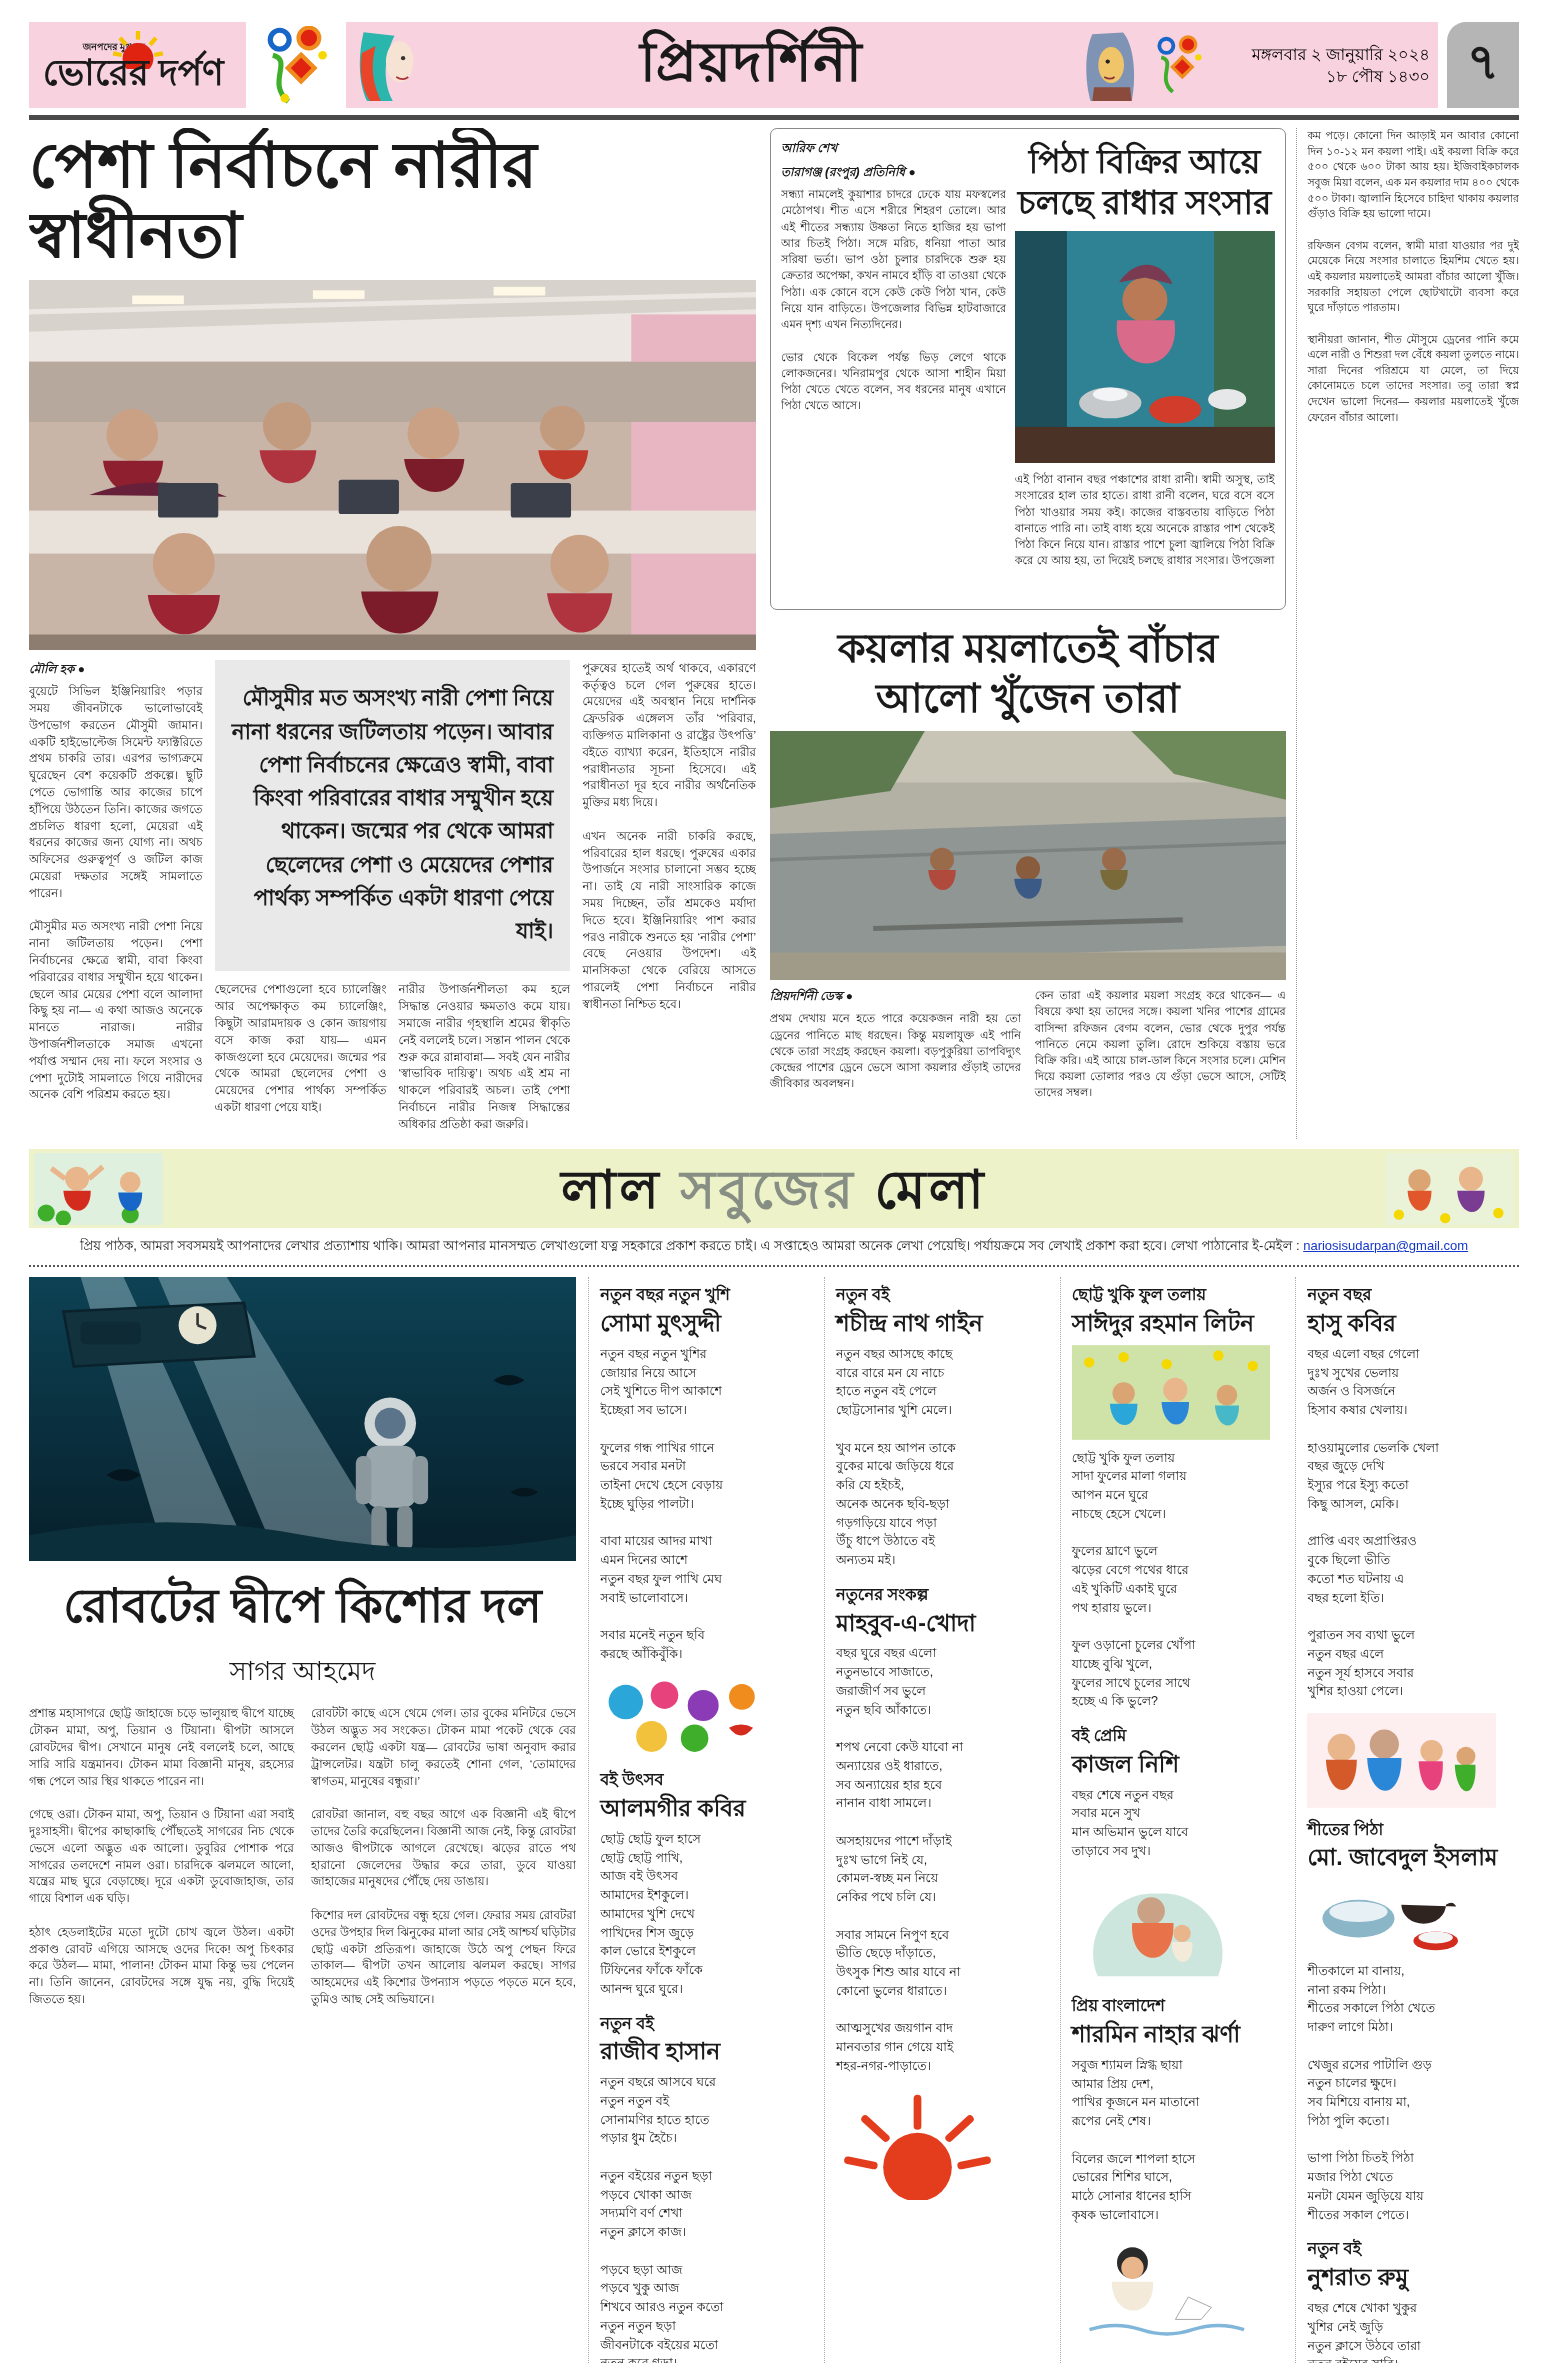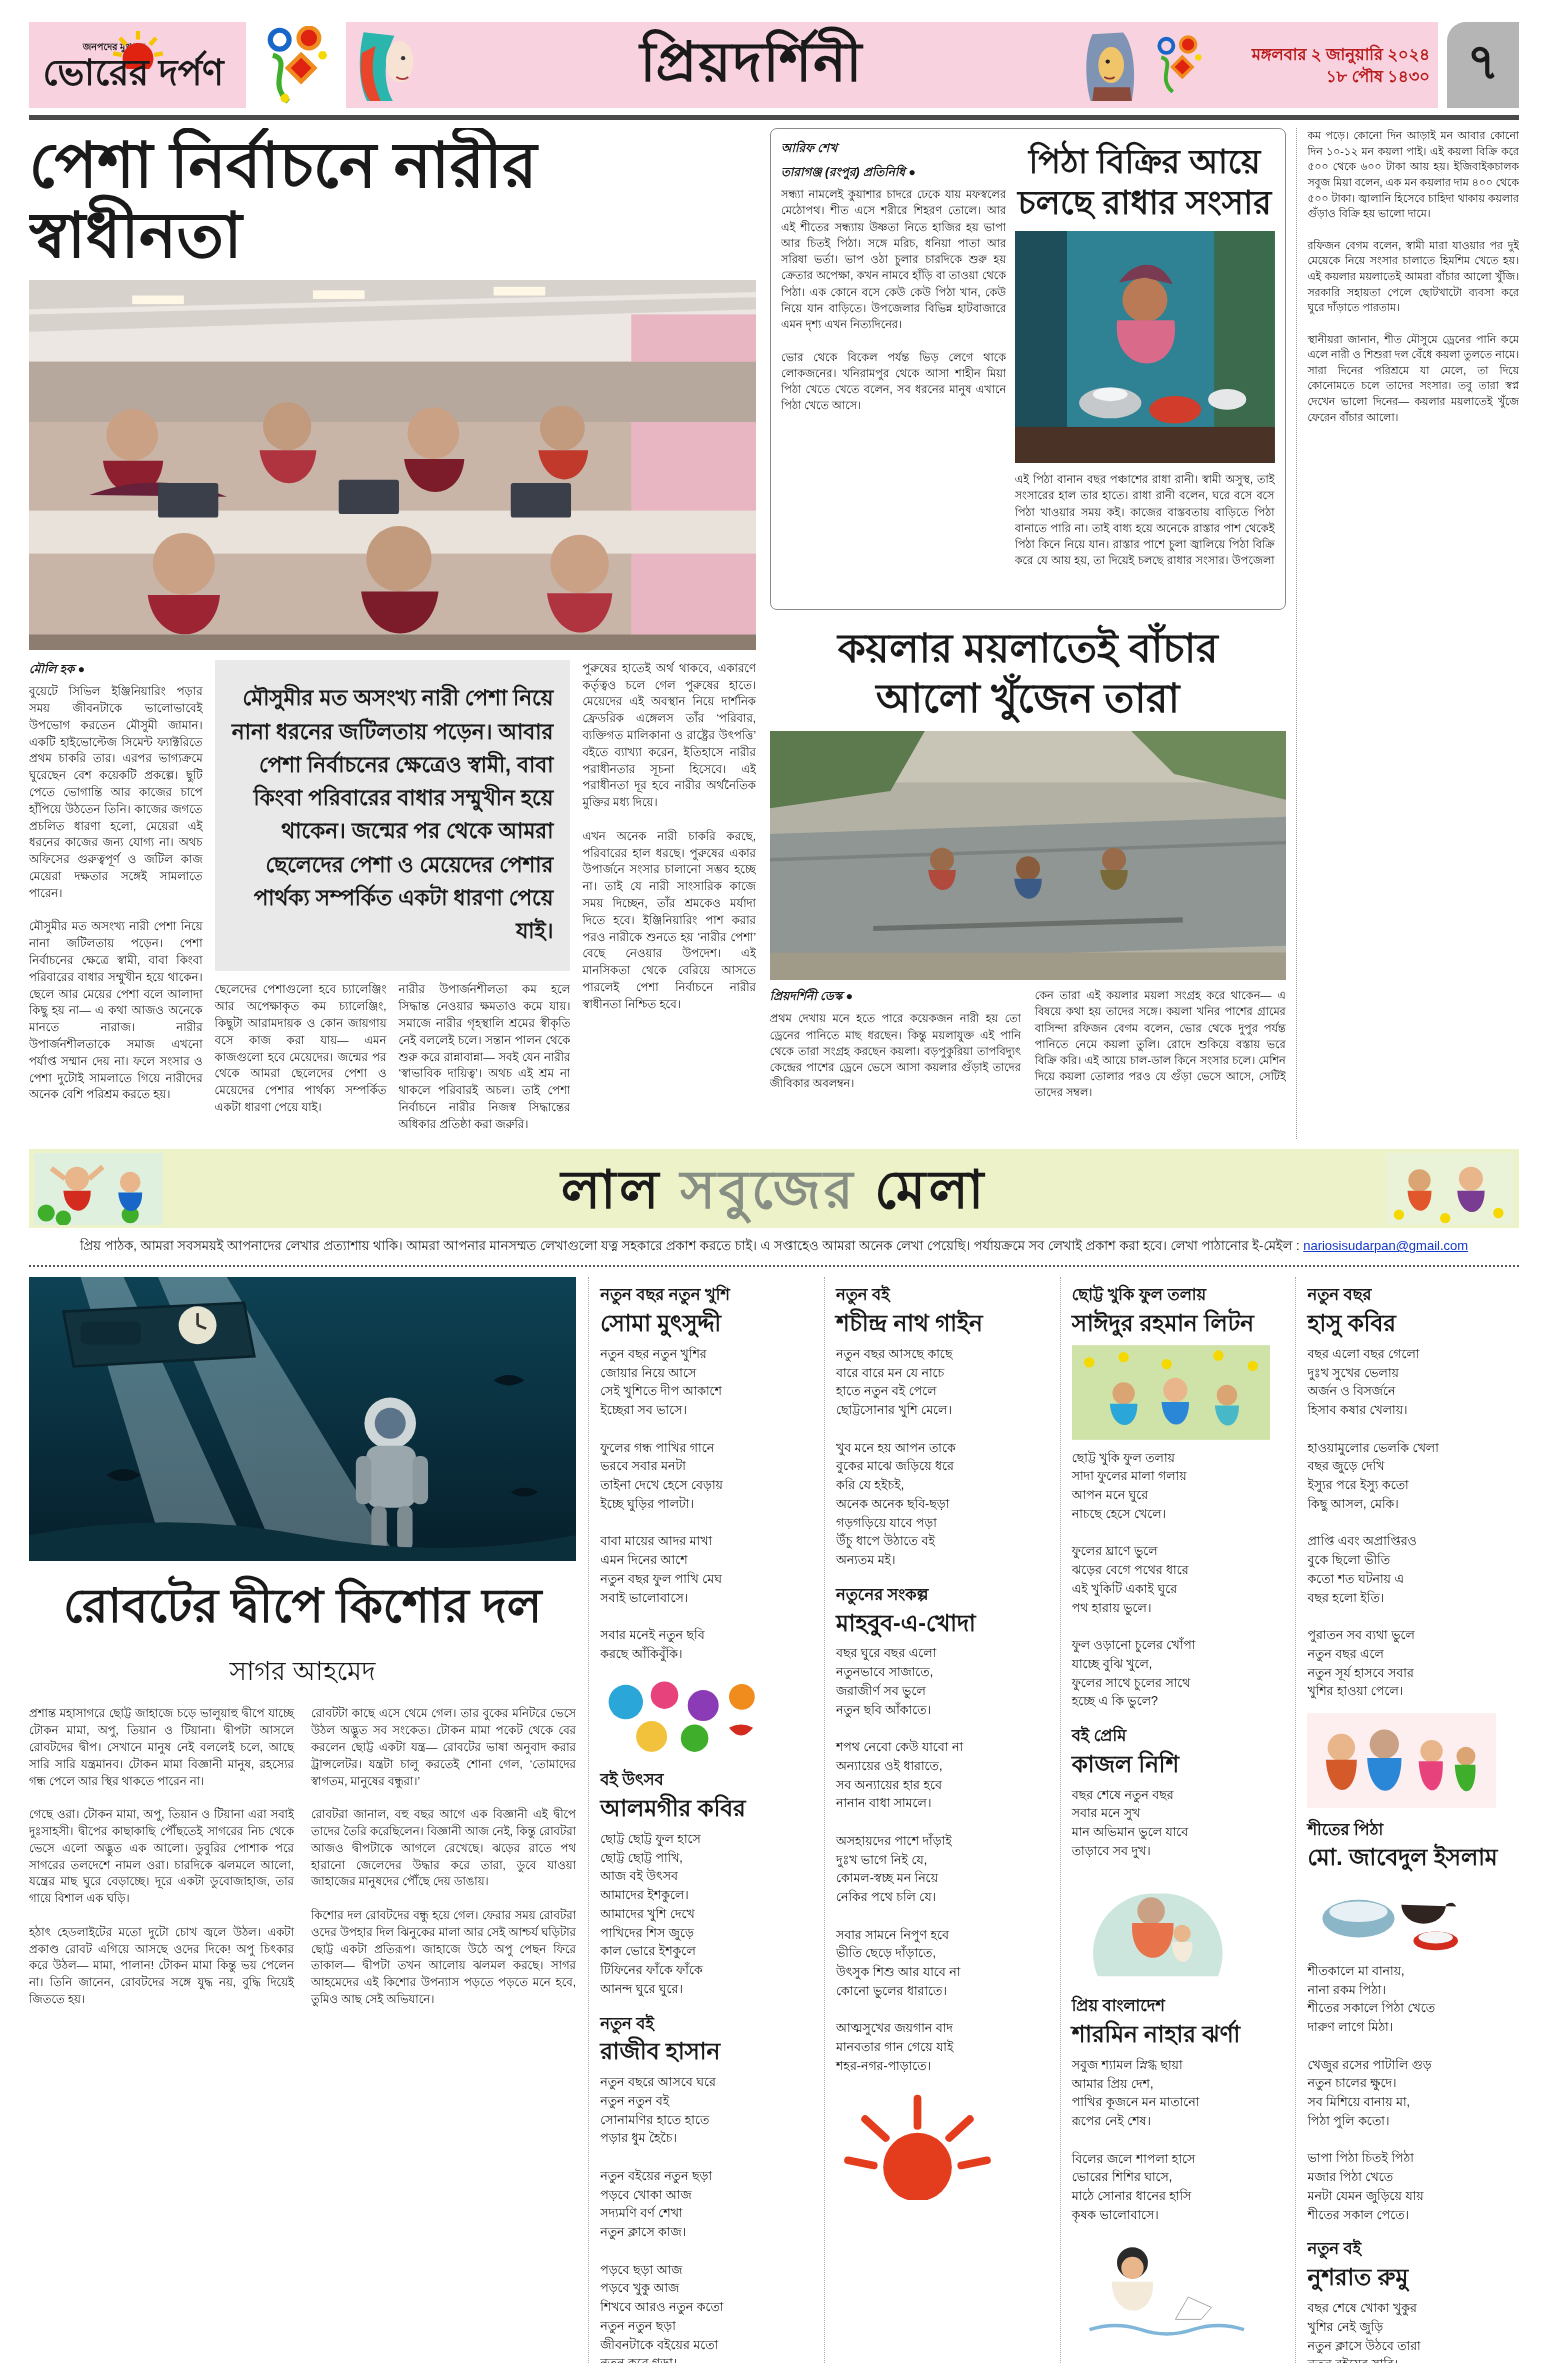--- a/index.html
+++ b/index.html
@@ -7,21 +7,21 @@
         padding:22.4px 29px;font-family:"Liberation Sans",sans-serif;color:#1a1a1a;overflow:hidden;position:relative;}
   
   .header{display:flex;align-items:stretch;height:86px;gap:8.6px;}
   .masthead-box{width:217px;background:#f9d2e0;position:relative;display:flex;flex-direction:column;justify-content:center;padding-left:13.8px;box-sizing:border-box;}
   .masthead-tagline{font-size:9.5px;font-weight:bold;margin-left:40px;}
   .masthead-title{font-size:36px;font-weight:bold;line-height:1;position:relative;z-index:2;}
   .masthead-sun{position:absolute;left:79px;top:6.9px;z-index:1;}
   .logo-badge{width:83px;display:flex;align-items:center;justify-content:center;}
   .title-strip{flex:1;background:#f9d2e0;display:flex;align-items:center;padding:0 8.6px;gap:9px;box-sizing:border-box;}
   .strip-title{flex:1;text-align:center;font-size:55px;font-weight:bold;letter-spacing:1.7px;}
-  .strip-date{width:215px;text-align:right;font-size:16.3px;line-height:1.35;font-weight:bold;color:#b91c1c;}
+  .strip-date{width:215px;text-align:right;font-size:16.3px;line-height:1.35;font-weight:normal;color:#000000;}
   .pagenum-box{width:72px;background:#b5b5b5;display:flex;align-items:center;justify-content:center;
                font-size:50px;font-weight:bold;border-top-left-radius:19px;position:relative;}
   .header-rule{height:4.3px;background:#4a4a4a;margin:6.9px 0 8.6px;}
   
   .main{display:flex;gap:13.8px;height:1011px;overflow:hidden;}
   .left-art{width:727px;display:flex;flex-direction:column;}
   .headline-main{font-size:63px;font-weight:bold;line-height:1.12;margin:1.7px 0 8.6px;}
   .photo{width:100%;display:block;}
   .left-cols{display:grid;grid-template-columns:1fr 2.05fr 1fr;gap:12px;margin-top:10.3px;flex:1;overflow:hidden;}
   .bodytext{font-size:11.6px;line-height:1.45;text-align:justify;white-space:pre-line;}

